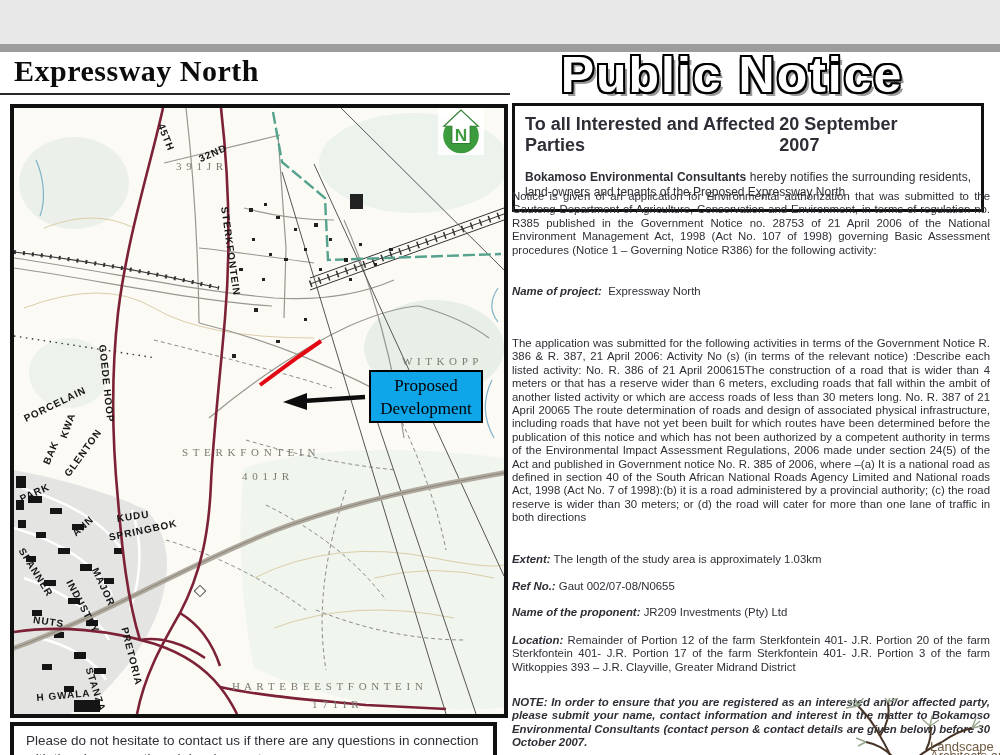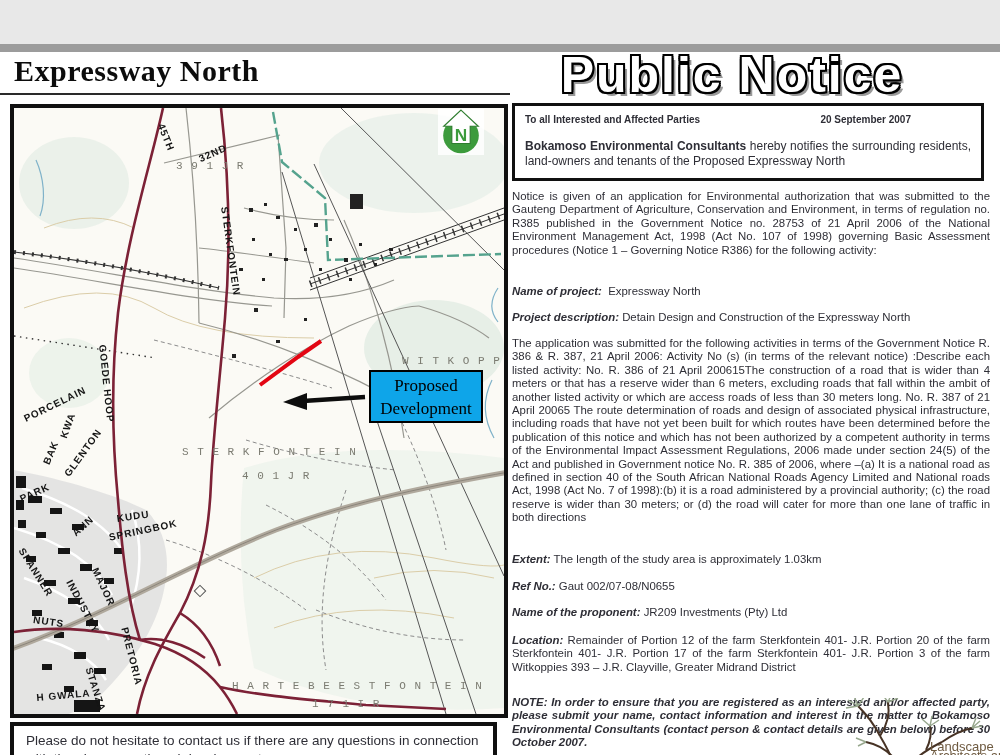--- a/index.html
+++ b/index.html
@@ -10,42 +10,42 @@
          font-weight:bold;font-size:30px;letter-spacing:.5px;color:#0c0c0c;}
   .title-rule{position:absolute;left:0;top:49px;width:510px;height:2px;background:#2a2a2a;}
 
   
   .map{position:absolute;left:10px;top:60px;width:490px;height:606px;border:4px solid #101010;
        background:#fbfaf5;overflow:hidden;box-sizing:content-box;}
   .map svg.base{position:absolute;left:0;top:0;}
   .map-labels{position:absolute;left:0;top:0;width:100%;height:100%;}
   .mlbl{position:absolute;font-size:10px;font-weight:bold;color:#141414;white-space:nowrap;
         transform-origin:left top;letter-spacing:1px;}
-  .mlbl.farm{font-family:Liberation Mono, monospace;font-weight:normal;
+  .mlbl.farm{font-family:Liberation Serif, serif;font-weight:normal;
         color:#7b7b71;font-size:11px;letter-spacing:1px;}
   .nlogo{position:absolute;left:424px;top:1px;width:46px;height:46px;}
   .dev-label{position:absolute;left:355px;top:262px;width:110px;height:46px;background:#0ea5e9;
         border:2px solid #000;font-family:"Liberation Serif","DejaVu Serif",serif;font-size:17px;
         color:#000;text-align:center;line-height:1.35;padding-top:3px;}
 
   
   .contact-box{position:absolute;left:10px;top:678px;width:487px;height:58px;border:4px solid #101010;
         padding:6px 10px 0 12px;font-size:13.5px;line-height:18px;color:#2e2e36;box-sizing:border-box;}
   .crow{display:flex;}
   .crow .c-left{width:300px;}
 
   
   .right-col{position:absolute;left:512px;top:2px;width:478px;height:568px;}
   .pn-title{position:absolute;left:0;top:0;width:440px;text-align:center;font-size:50px;font-weight:bold;
         letter-spacing:2px;color:#fff;
         text-shadow:-2px -2px 0 #000,2px -2px 0 #000,-2px 2px 0 #000,2px 2px 0 #000,
                     -2px 0 0 #000,2px 0 0 #000,0 -2px 0 #000,0 2px 0 #000,4px 4px 0 #9a9a9a;}
   .notice-head-box{position:absolute;left:0;top:57px;width:472px;border:3px solid #101010;
         padding:8px 10px 10px 10px;box-sizing:border-box;}
-  .nh-row1{display:flex;font-weight:bold;font-size:10px;}
+  .nh-row1{display:flex;font-weight:bold;font-size:18px;}
   .nh-row1 .nh-date{margin-left:auto;margin-right:60px;}
   .nh-body{margin-top:14px;font-size:12px;line-height:14.5px;text-align:justify;}
   .rc-p{position:absolute;left:0;width:478px;margin:0;font-size:11.4px;line-height:13.4px;
         text-align:justify;}
   .rc-f{position:absolute;left:0;width:478px;margin:0;font-size:11.4px;line-height:13.4px;}
   .lbl{font-weight:bold;font-style:italic;}
   .note-p{font-weight:bold;font-style:italic;}
 
   
   .bok-logo{position:absolute;left:838px;top:654px;width:162px;height:101px;}
@@ -222,21 +222,20 @@
         <span>To all Interested and Affected Parties</span>
         <span class="nh-date">20 September  2007</span>
       </div>
       <div class="nh-body"><b>Bokamoso Environmental Consultants</b><span> hereby notifies the surrounding residents, land-owners and tenants of the Proposed Expressway North</span></div>
     </div>
 
     <p class="rc-p" style="top:144px">Notice is given of an application for Environmental authorization that was submitted to the Gauteng Department of Agriculture, Conservation and Environment, in terms of regulation no. R385 published in the Government Notice no. 28753 of 21 April 2006 of the National Environment Management Act, 1998 (Act No. 107 of 1998) governing Basic Assessment procedures (Notice 1 – Governing Notice R386) for the following activity:</p>
 
     <p class="rc-f" style="top:239px"><span class="lbl">Name of project:</span>&nbsp; <span>Expressway North</span></p>
 
-    <p class="rc-f" style="top:265px"><span class="lbl">Project description:</span> <span>Detain Design and Construction of the Expressway North</span></p>
 
     <p class="rc-p" style="top:291px">The application was submitted for the following activities in terms of the Government Notice R. 386 &amp; R. 387, 21 April 2006: Activity No (s) (in terms of the relevant  notice) :Describe each listed activity: No. R. 386 of 21 April 200615The construction of a road that is wider than 4 meters or that has a reserve wider than 6 meters, excluding roads that fall within the ambit of another listed activity or which are access roads of less than 30 meters long. No. R. 387 of 21 April 20065 The route determination of roads and design of associated physical infrastructure, including roads that have not yet been built for which routes have been determined before the publication of this notice and which has not been authorized by a competent authority in terms of the Environmental Impact Assessment Regulations, 2006 made under section 24(5) of the Act and published in Government notice No. R. 385 of 2006, where –(a) It is a national road as defined in section 40 of the South African National Roads Agency Limited and National roads Act, 1998 (Act No. 7 of 1998):(b) it is a road administered by a provincial authority; (c) the road reserve is wider than 30 meters; or (d) the road will cater for more than one lane of traffic in both directions</p>
 
     <p class="rc-f" style="top:507px"><span class="lbl">Extent:</span> <span>The length of the study area is approximately 1.03km</span></p>
 
     <p class="rc-f" style="top:534px"><span class="lbl">Ref No.:</span> <span>Gaut 002/07-08/N0655</span></p>
 
     <p class="rc-f" style="top:560px"><span class="lbl">Name of the proponent:</span> <span>JR209 Investments (Pty) Ltd</span></p>
 
     <p class="rc-p" style="top:588px"><span class="lbl">Location:</span> <span>Remainder of Portion 12 of the farm Sterkfontein 401- J.R. Portion 20 of the farm Sterkfontein 401- J.R. Portion 17 of the farm Sterkfontein 401- J.R. Portion 3 of the farm Witkoppies 393 – J.R. Clayville, Greater Midrand District</span></p>

